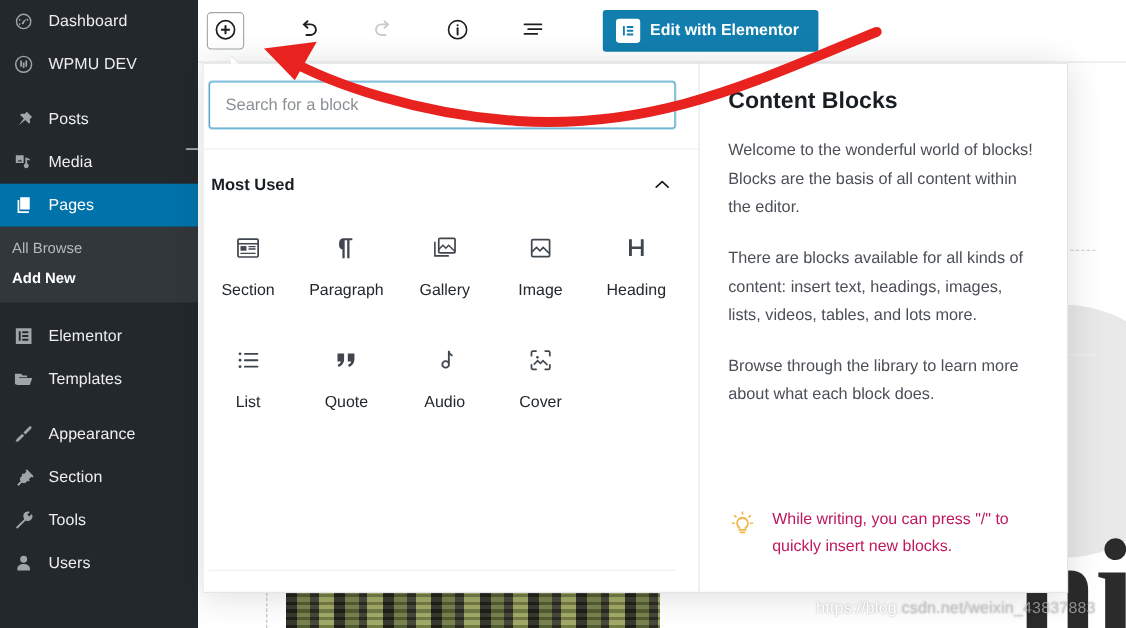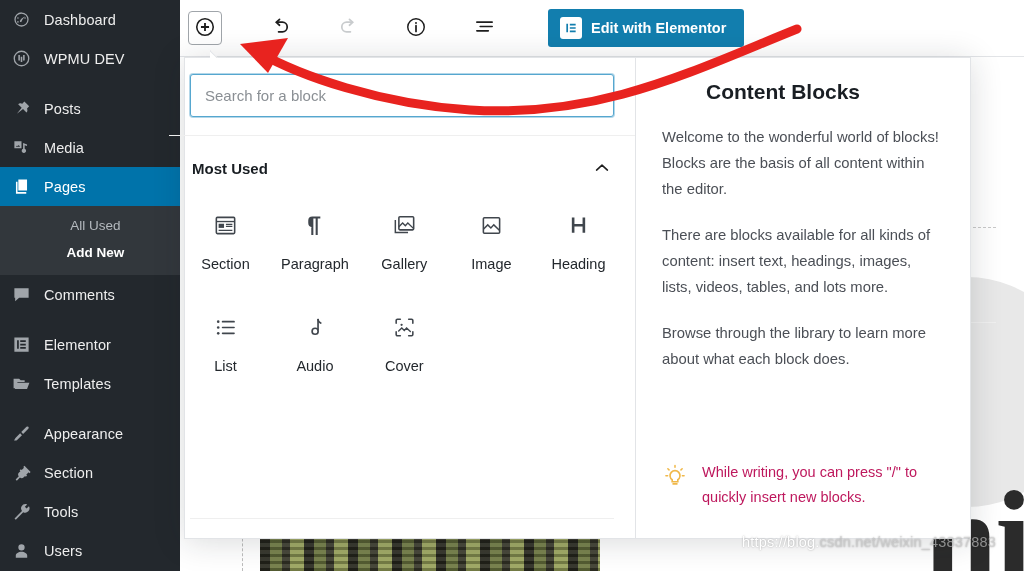--- a/index.html
+++ b/index.html
@@ -7,21 +7,21 @@
     width: 1024px; height: 571px;
     overflow: hidden;
     font-family: "Liberation Sans", sans-serif;
     background: #fff;
   }
   #root { position: relative; width: 1024px; height: 571px; overflow: hidden; background: #fff; }
 
   
   #adminmenu {
     position: absolute; left: 0; top: 0; width: 180px; height: 571px;
-    background: #23282d; color: #e5e5e5; text-align: center;
+    background: #23282d; color: #e5e5e5;
   }
   .menu-top {
     position: relative;
     display: flex; align-items: center;
     height: 39px; padding-left: 11px;
     font-size: 14.5px; color: #eee;
     white-space: nowrap;
   }
   .menu-top .mlabel { margin-left: 13px; font-weight: 400; letter-spacing: .1px;}
   .menu-top.current { background: #0073aa; color: #fff; }
@@ -170,37 +170,37 @@
   .blk .bico { color: #40464d; margin-bottom: 18px; height: 26px; display: flex; align-items: center; }
   .blk .blabel { font-size: 14.5px; color: #23282d; }
 
   #left-footer { margin-top: auto; margin-bottom: 19px; border-top: 1px solid #efefef; height: 1px; }
 
   
   #ins-right {
     flex: 1; padding: 22px 26px 0 26px;
     display: flex; flex-direction: column;
   }
-  #help-title { font-size: 21px; font-weight: bold; color: #191e23; margin-left: 44px; }
+  #help-title { font-size: 21px; font-weight: bold; color: #191e23; }
   .help-p {
     margin-top: 20px; font-size: 14.8px; line-height: 26px; color: #4b4f56;
   }
   #tip {
     display: flex; gap: 14px; align-items: flex-start;
     margin-top: auto; margin-bottom: 28px;
   }
   #tip .bulb { color: #f0b849; flex: 0 0 26px; margin-top: 2px; }
   #tip .tiptext { font-size: 14.5px; line-height: 25px; color: #be185d; }
 
   
   #annot { position: absolute; left: 0; top: 0; width: 1024px; height: 571px; pointer-events: none; }
 
   
   #wm {
-    position: absolute; left: 742px; top: 534px;
+    position: absolute; left: 742px; top: 545px;
     font-size: 14.5px; color: #fff; letter-spacing: .2px;
     text-shadow: 0 0 2px rgba(0,0,0,.35);
     white-space: nowrap;
   }
   #wm .dim { color: rgba(210,210,210,.62); }
 </style>
 </head>
 <body>
 
 <div id="root">
@@ -248,32 +248,24 @@
     <div class="menu-top current">
       <span class="ico">
         <svg width="19" height="19" viewBox="0 0 24 24" fill="currentColor">
           <path d="M8 3h11v14H8V3zm-3 3h2v13h11v2H5V6z"></path>
         </svg>
       </span>
       <span class="mlabel">Pages</span>
     </div>
 
     <div class="submenu">
-      <div class="sub-item">All Used</div>
+      <div class="sub-item">All Browse</div>
       <div class="sub-item cur">Add New</div>
     </div>
 
-    <div class="menu-top">
-      <span class="ico">
-        <svg width="19" height="19" viewBox="0 0 24 24" fill="currentColor">
-          <path d="M3 4h18v12H9l-5 4.5V16H3V4z"></path>
-        </svg>
-      </span>
-      <span class="mlabel">Comments</span>
-    </div>
 
     <div class="sep"></div>
 
     <div class="menu-top">
       <span class="ico">
         <svg width="19" height="19" viewBox="0 0 24 24" fill="currentColor">
           <path d="M3 3h18v18H3V3zm3.4 3.6v10.8h2.2V6.6H6.4zm4 0v2.3h7V6.6h-7zm0 4.3v2.3h7v-2.3h-7zm0 4.2v2.3h7V15h-7z"></path>
         </svg>
       </span>
       <span class="mlabel">Elementor</span>
@@ -470,20 +462,28 @@
             <svg width="25" height="25" viewBox="0 0 24 24" fill="none" stroke="currentColor" stroke-width="1.6" stroke-linecap="round">
               <path d="M9.2 6.4h11M9.2 12h11M9.2 17.6h11"></path>
               <circle cx="5" cy="6.4" r="1.25" fill="currentColor" stroke="none"></circle>
               <circle cx="5" cy="12" r="1.25" fill="currentColor" stroke="none"></circle>
               <circle cx="5" cy="17.6" r="1.25" fill="currentColor" stroke="none"></circle>
             </svg>
           </span>
           <span class="blabel">List</span>
         </button>
 
+        <button class="blk">
+          <span class="bico">
+            <svg width="25" height="25" viewBox="0 0 24 24" fill="currentColor">
+              <path d="M4.6 6.2h5.8v5.2c0 3-1.9 5.3-4.7 6.4l-1-1.9c1.6-.7 2.6-1.7 2.9-2.9H4.6V6.2zm9 0h5.8v5.2c0 3-1.9 5.3-4.7 6.4l-1-1.9c1.6-.7 2.6-1.7 2.9-2.9h-3V6.2z"></path>
+            </svg>
+          </span>
+          <span class="blabel">Quote</span>
+        </button>
 
         <button class="blk">
           <span class="bico">
             <svg width="25" height="25" viewBox="0 0 24 24" fill="none" stroke="currentColor" stroke-width="1.6">
               <path d="M15.4 4.4v9.6" stroke-linecap="round"></path>
               <path d="M15.4 4.4c0 2 1.3 2.6 2.6 3.3" stroke-linecap="round"></path>
               <circle cx="12.6" cy="15.6" r="2.9"></circle>
             </svg>
           </span>
           <span class="blabel">Audio</span>

